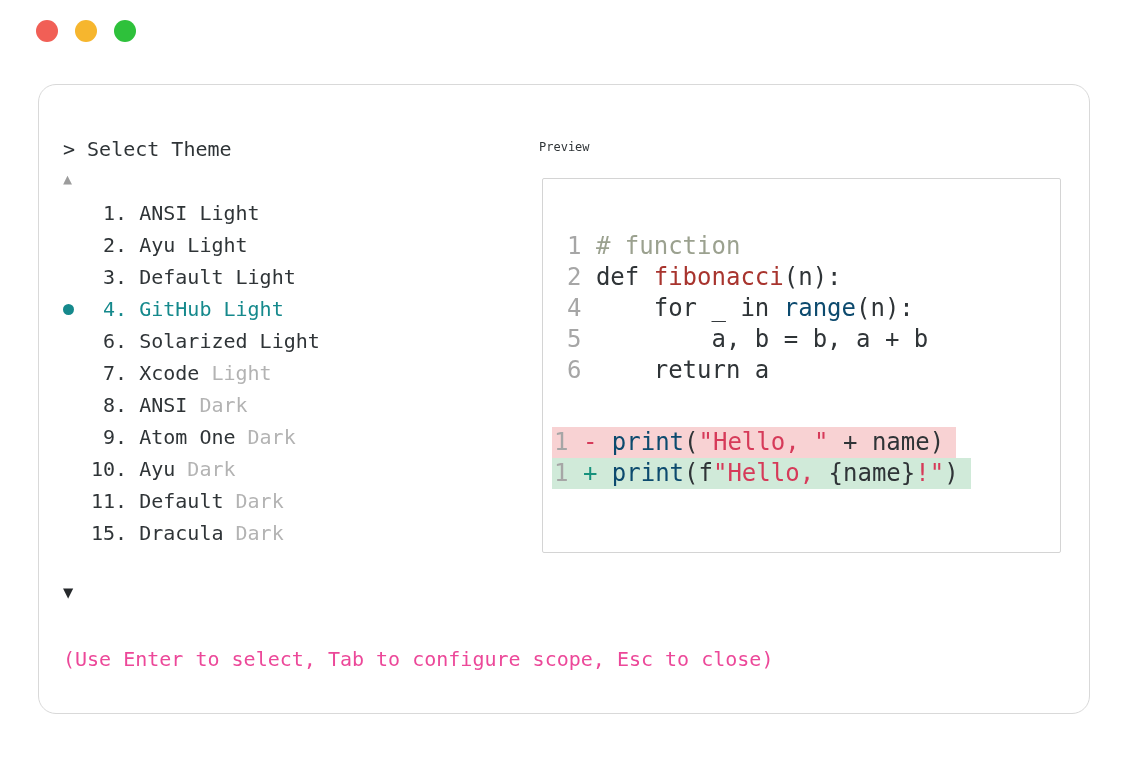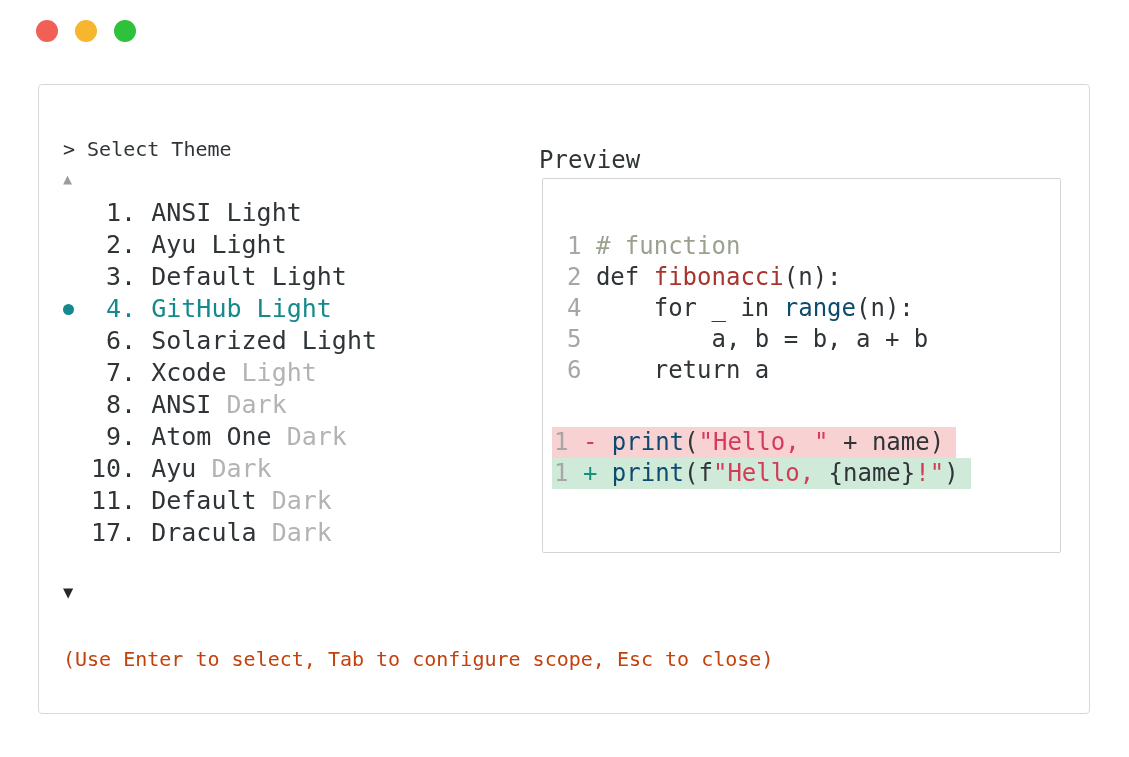--- a/index.html
+++ b/index.html
@@ -7,58 +7,58 @@
   body { font-family:"DejaVu Sans Mono","Liberation Mono",monospace; }
 
   .traffic-lights { position:absolute; left:36px; top:20px; display:flex; gap:17px; }
   .tl-dot { width:22px; height:22px; border-radius:50%; }
   .tl-red    { background:#f15f56; }
   .tl-yellow { background:#f6b62e; }
   .tl-green  { background:#2ec13b; }
 
   .window {
     position:absolute; left:38px; top:84px; width:1052px; height:630px;
-    border:1.5px solid #d9d9d9; border-radius:4px; background:#ffffff;
+    border:1.5px solid #d9d9d9; border-radius:18px; background:#ffffff;
   }
 
   .prompt {
     position:absolute; left:24px; top:50px; font-size:20px; line-height:28px;
     color:#2f3437; white-space:pre;
   }
   .preview-label {
-    position:absolute; left:500px; top:61px; font-size:24px; line-height:28px;
+    position:absolute; left:500px; top:48px; font-size:12px; line-height:28px;
     color:#2f3437;
   }
 
   .scroll-up {
     position:absolute; left:24px; top:84px; font-size:15px; line-height:20px;
     color:#9c9c9c;
   }
   .scroll-down {
     position:absolute; left:24px; top:495px; font-size:17px; line-height:24px;
     color:#26292c;
   }
 
   #theme-list { position:absolute; left:24px; top:112px; width:440px; }
   .theme-row {
     position:relative; height:32px; line-height:32px; padding-left:28px;
-    font-size:25px; color:#2f3437; white-space:pre;
+    font-size:20px; color:#2f3437; white-space:pre;
   }
   .sel-dot {
     position:absolute; left:0; top:11px; width:11px; height:11px;
     border-radius:50%; background:#15898c;
   }
   .row-suffix.gray { color:#b3b3b3; }
   .theme-row.selected .row-num,
   .theme-row.selected .row-name,
   .theme-row.selected .row-suffix { color:#15898c; }
 
   .help {
     position:absolute; left:24px; top:560px; font-size:20px; line-height:28px;
-    color:#c2410c; white-space:pre;
+    color:#ec4899; white-space:pre;
   }
 
   .preview-box {
     position:absolute; left:503px; top:93px; width:519px; height:375px;
     border:1.5px solid #d4d4d4; border-radius:2px; background:#ffffff;
   }
   #code { position:absolute; left:0; top:52px; width:100%; font-size:24px; }
   .code-line { line-height:31px; height:31px; padding-left:24px; white-space:pre; }
   .code-line.blank { height:41px; }
   .code-line.diff-row { padding-left:9px; }
@@ -94,21 +94,21 @@
       <div class="theme-row"><span class="row-num"> 1. </span><span class="row-name">ANSI</span><span class="row-suffix"> Light</span></div>
       <div class="theme-row"><span class="row-num"> 2. </span><span class="row-name">Ayu</span><span class="row-suffix"> Light</span></div>
       <div class="theme-row"><span class="row-num"> 3. </span><span class="row-name">Default</span><span class="row-suffix"> Light</span></div>
       <div class="theme-row selected"><span class="sel-dot"></span><span class="row-num"> 4. </span><span class="row-name">GitHub</span><span class="row-suffix"> Light</span></div>
       <div class="theme-row"><span class="row-num"> 6. </span><span class="row-name">Solarized</span><span class="row-suffix"> Light</span></div>
       <div class="theme-row"><span class="row-num"> 7. </span><span class="row-name">Xcode</span><span class="row-suffix gray"> Light</span></div>
       <div class="theme-row"><span class="row-num"> 8. </span><span class="row-name">ANSI</span><span class="row-suffix gray"> Dark</span></div>
       <div class="theme-row"><span class="row-num"> 9. </span><span class="row-name">Atom One</span><span class="row-suffix gray"> Dark</span></div>
       <div class="theme-row"><span class="row-num">10. </span><span class="row-name">Ayu</span><span class="row-suffix gray"> Dark</span></div>
       <div class="theme-row"><span class="row-num">11. </span><span class="row-name">Default</span><span class="row-suffix gray"> Dark</span></div>
-      <div class="theme-row"><span class="row-num">17. </span><span class="row-name">Dracula</span><span class="row-suffix gray"> Dark</span></div>
+      <div class="theme-row"><span class="row-num">15. </span><span class="row-name">Dracula</span><span class="row-suffix gray"> Dark</span></div>
     </div>
   <div class="scroll-down">▼</div>
 
   <div class="help">(Use Enter to select, Tab to configure scope, Esc to close)</div>
 
   <div class="preview-box">
     <div id="code">
         <div class="code-line"><span class="ln">1 </span><span class="comment"># function</span></div>
         <div class="code-line"><span class="ln">2 </span><span class="fg">def </span><span class="func">fibonacci</span><span class="fg">(n):</span></div>
         <div class="code-line"><span class="ln">4 </span><span class="fg">    for _ in </span><span class="builtin">range</span><span class="fg">(n):</span></div>

